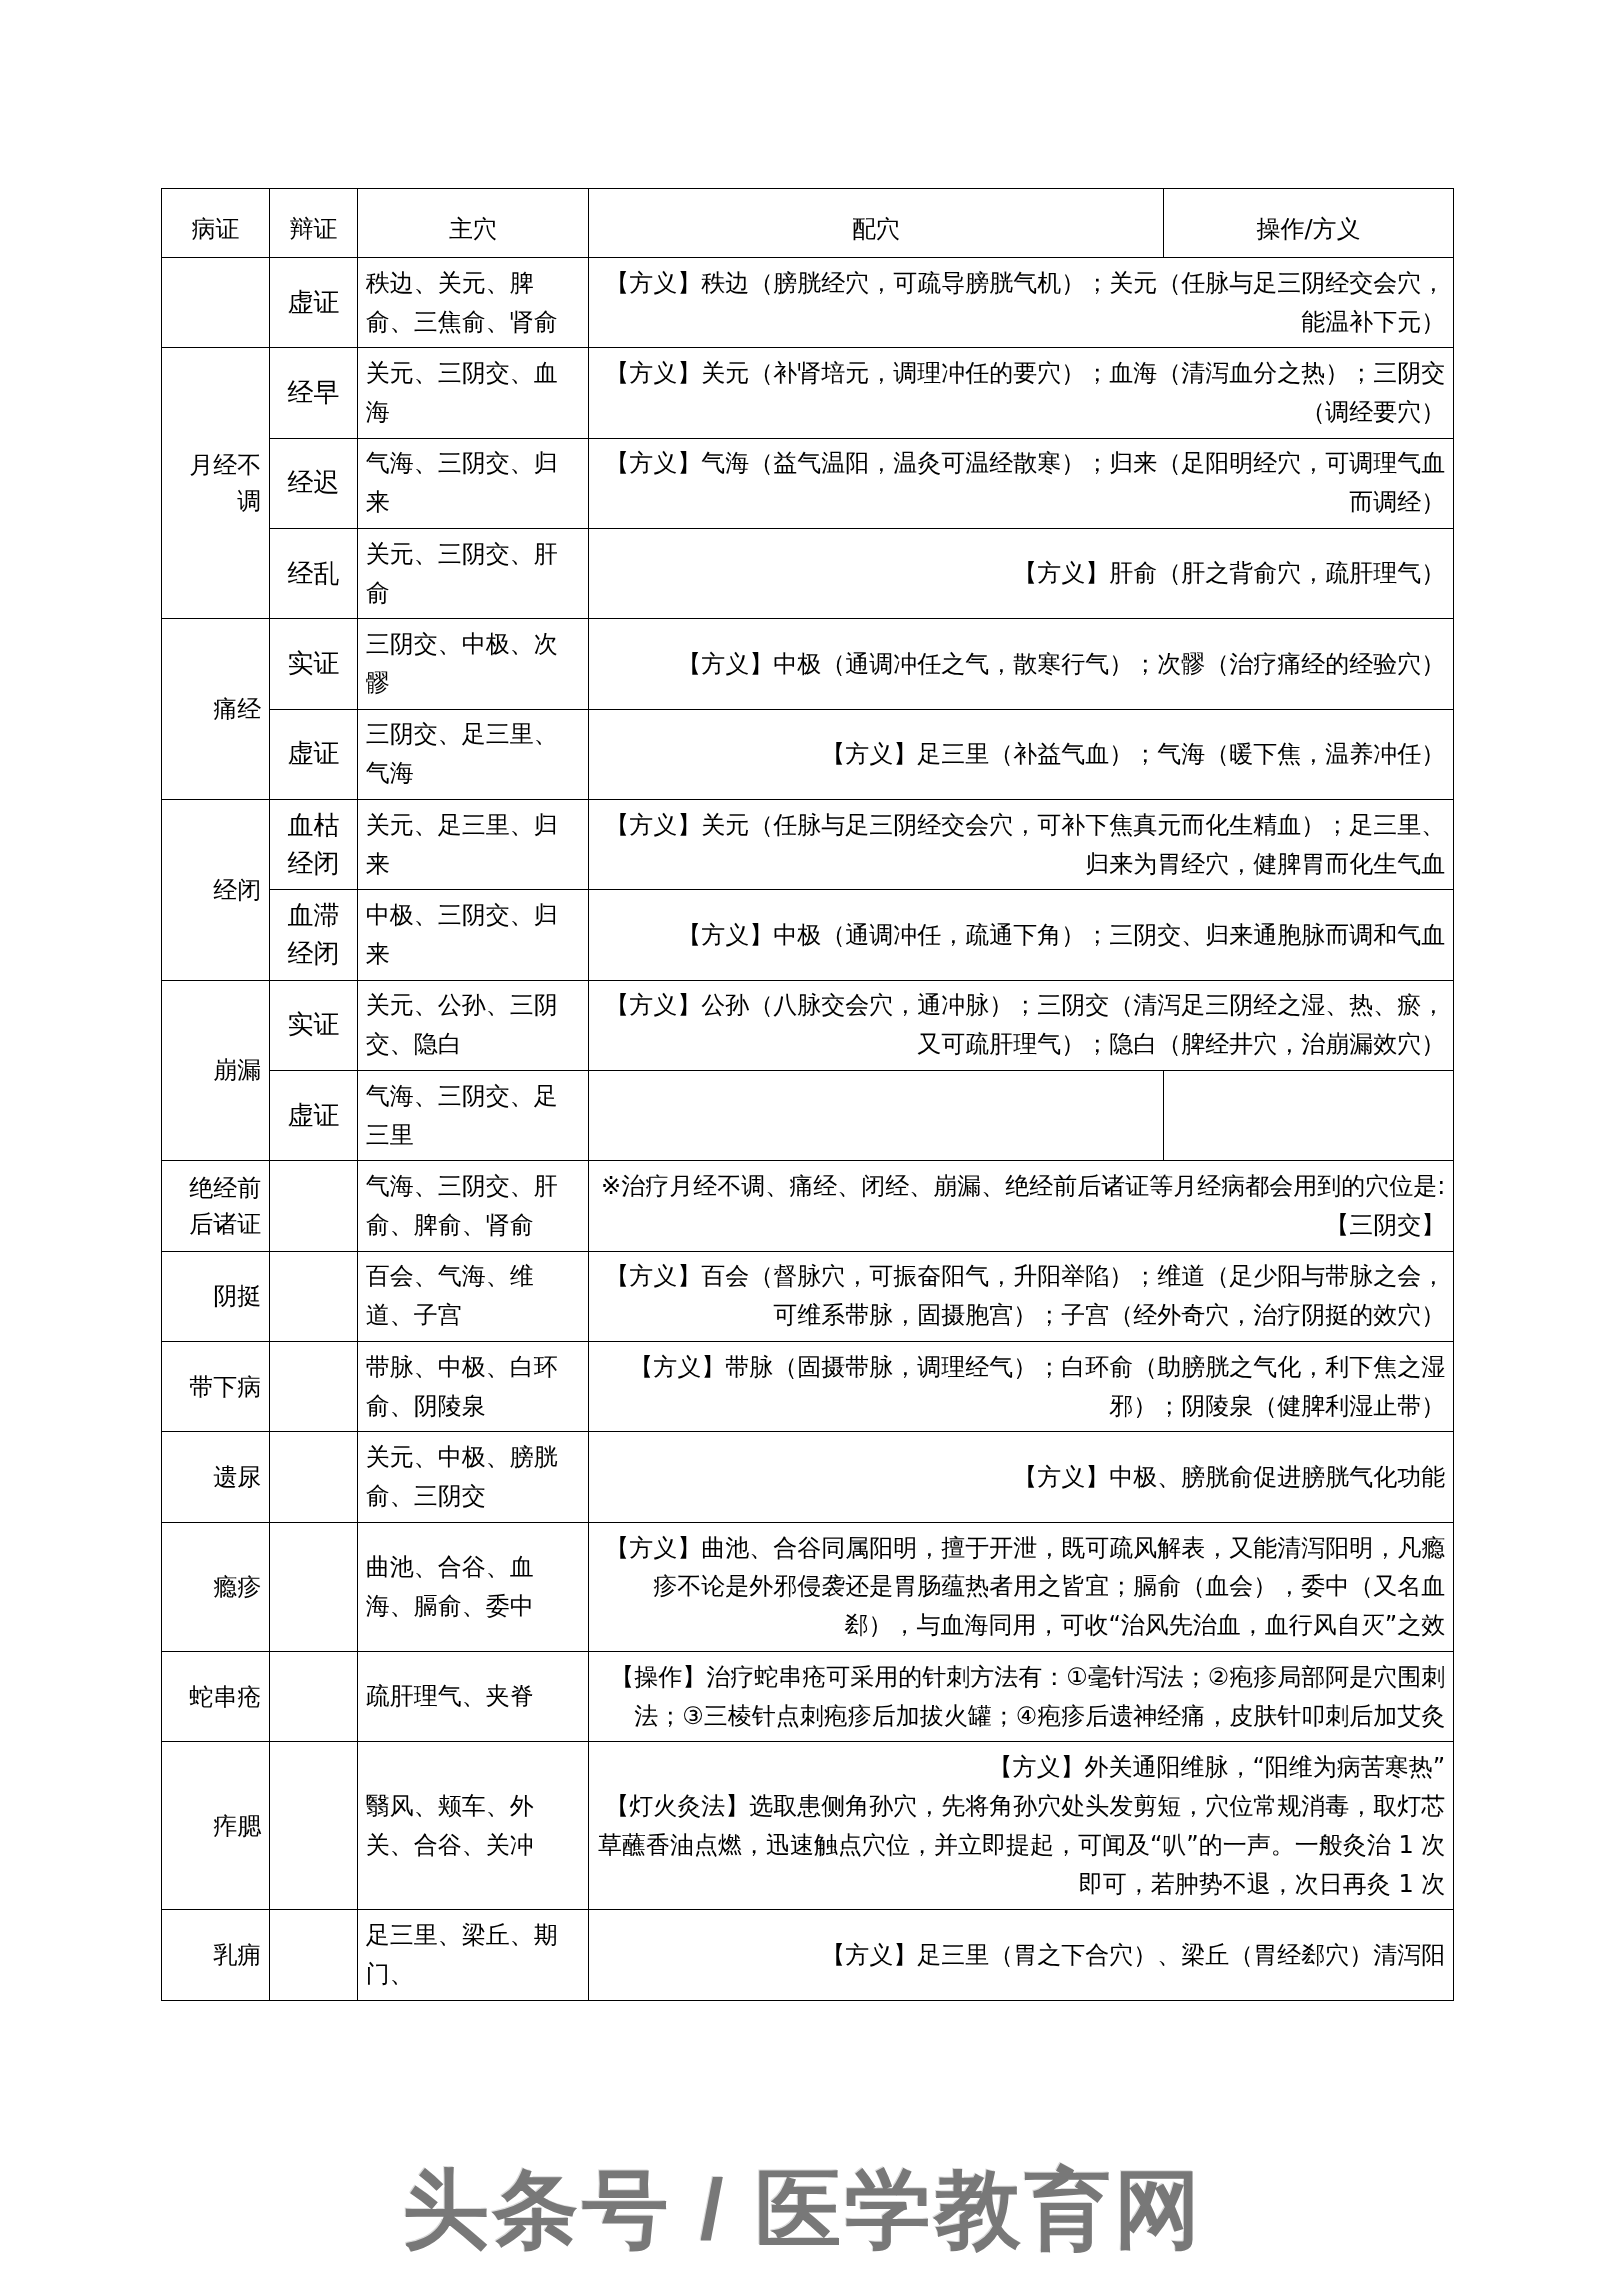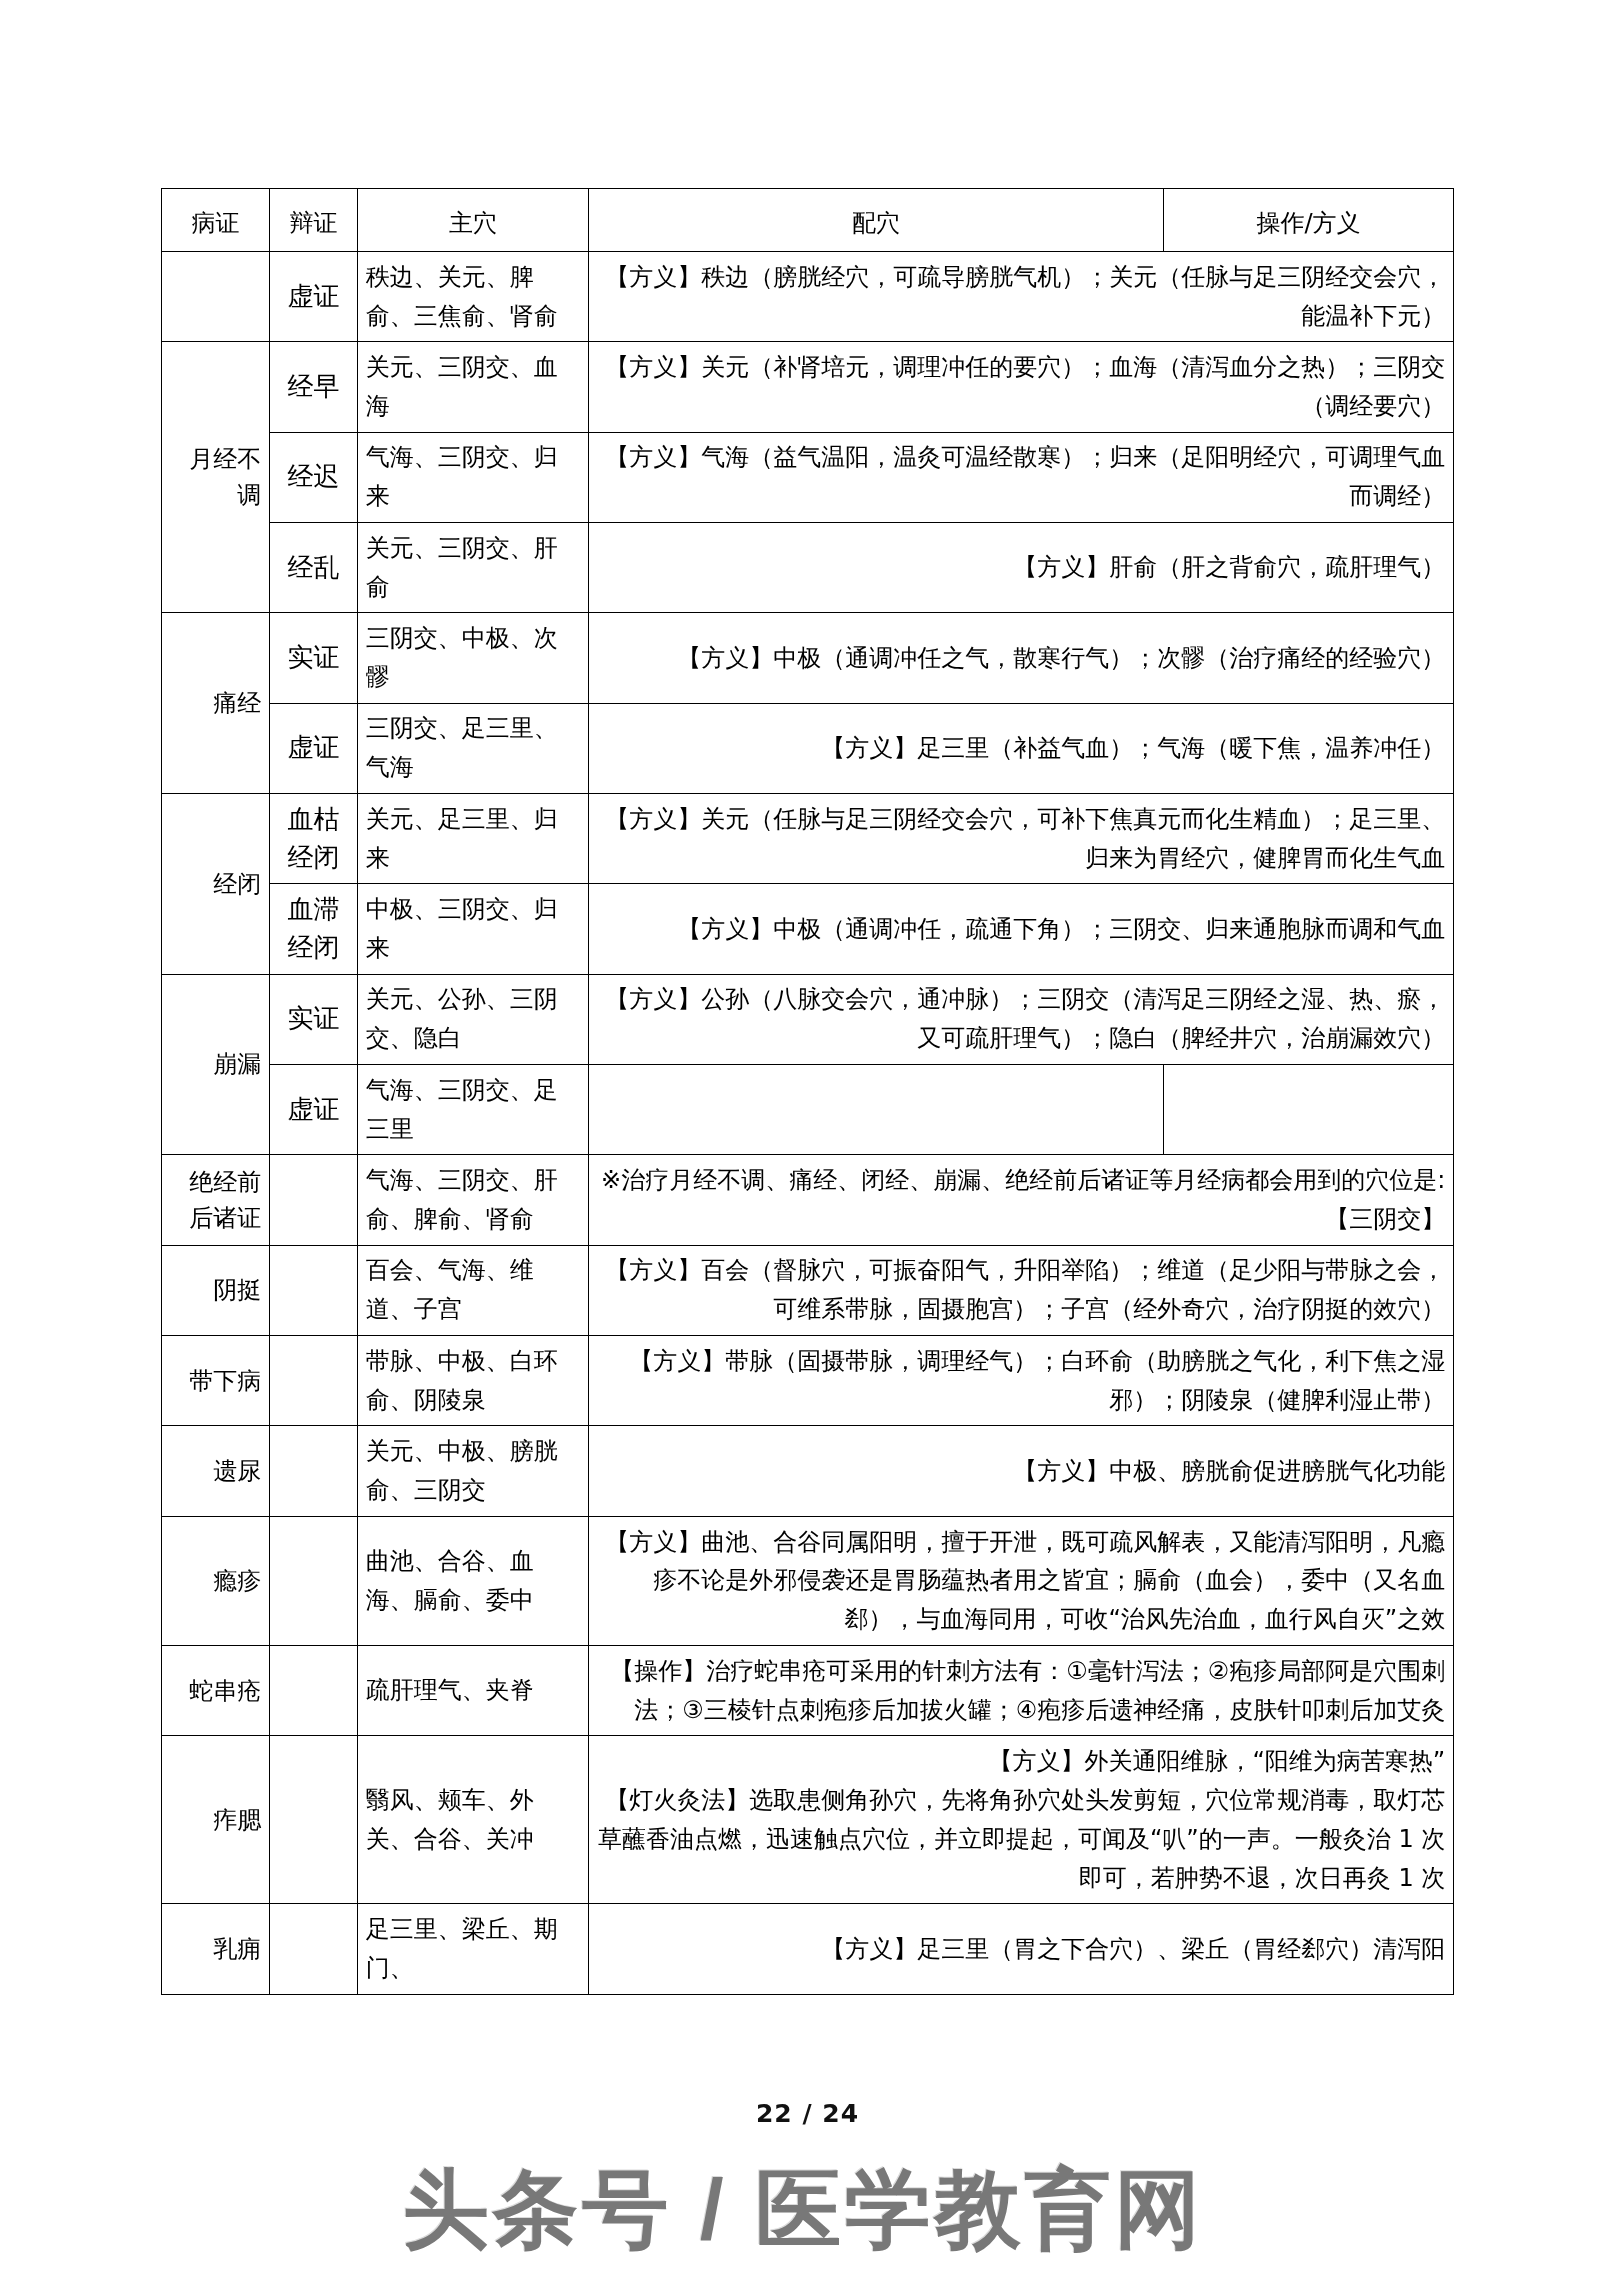--- a/index.html
+++ b/index.html
@@ -53,21 +53,21 @@
   col.c-bingzheng { width: 108px; }
   col.c-bianzheng { width: 88px; }
   col.c-zhuxue    { width: 231px; }
   col.c-peixue    { width: 575px; }
   col.c-caozuo    { width: 290px; }
 
   
   tr.header-row td {
     text-align: center;
     height: 52px;
-    padding-top: 8px;
+    padding-top: 14px;
     padding-bottom: 1.9px;
   }
 
   td.col-bingzheng {
     text-align: right;
     font-weight: bold;
     font-size: 24px;
     line-height: 1.5;
   }
   td.col-bianzheng {
@@ -262,18 +262,17 @@
           <td class="col-bingzheng">乳痈</td>
           <td class="col-bianzheng"></td>
           <td class="col-zhuxue">足三里、梁丘、期门、</td>
           <td class="col-peixue" colspan="2">【方义】足三里（胃之下合穴）、梁丘（胃经郄穴）清泻阳</td>
         </tr>
 
       </tbody>
     </table>
   </div>
 
-  <div id="page-number">22 / 24</div>
 
   <div id="watermark">头条号 / 医学教育网</div>
 
 </div>
 
 
 </body></html>

